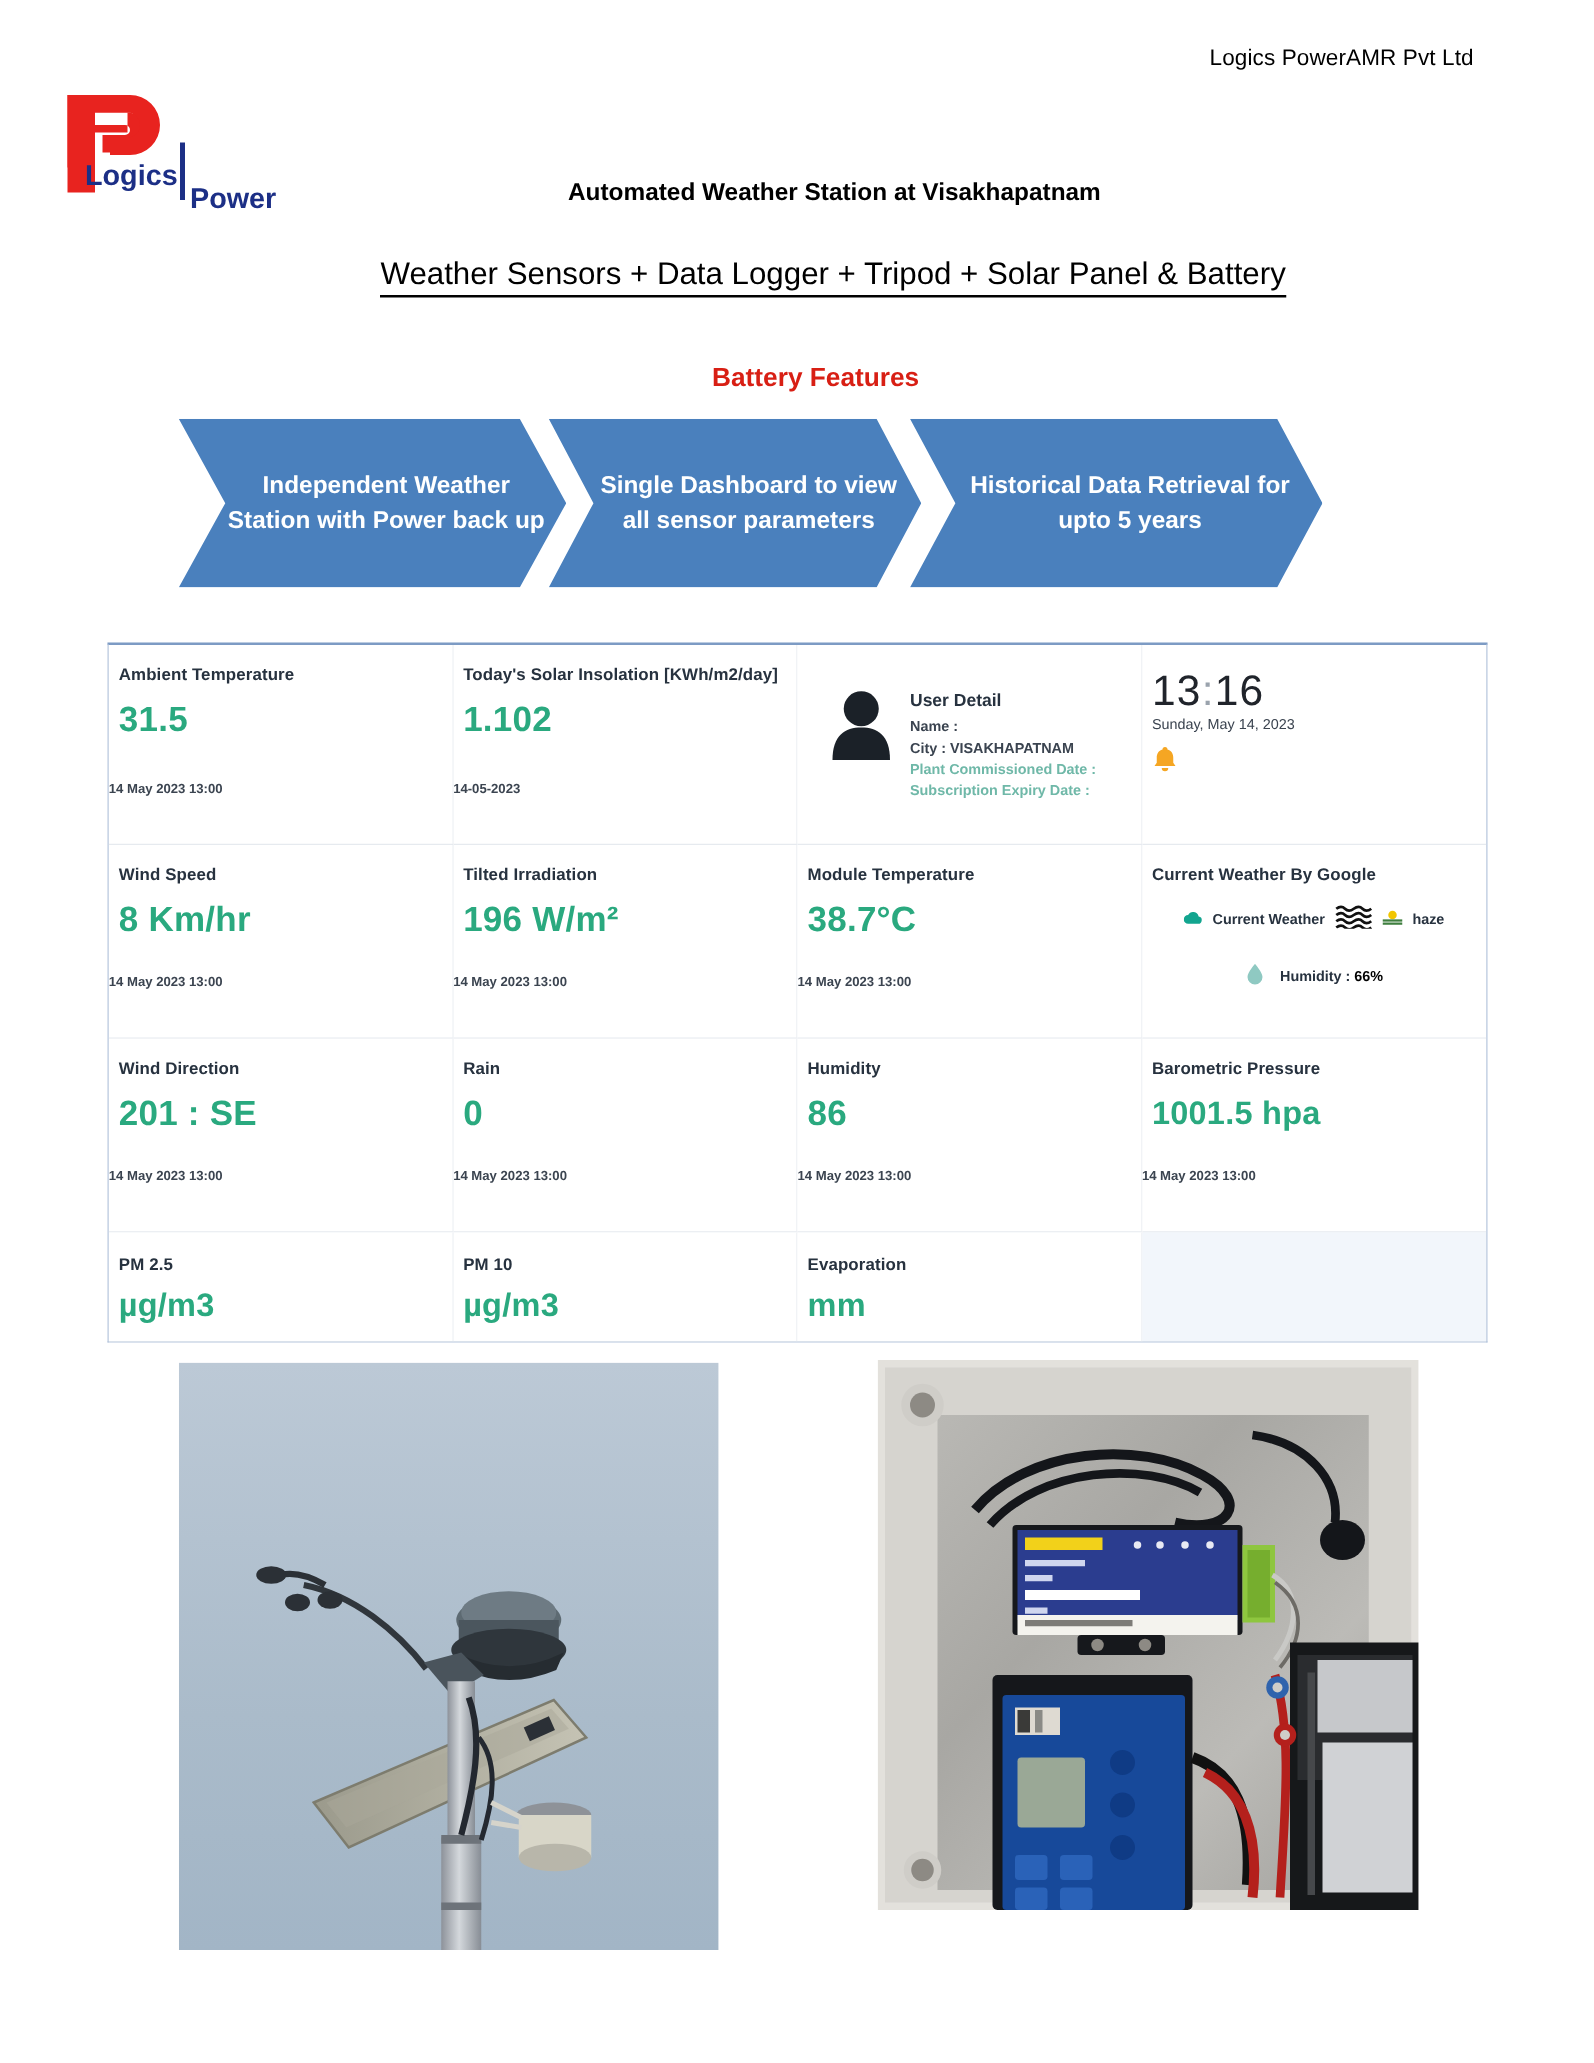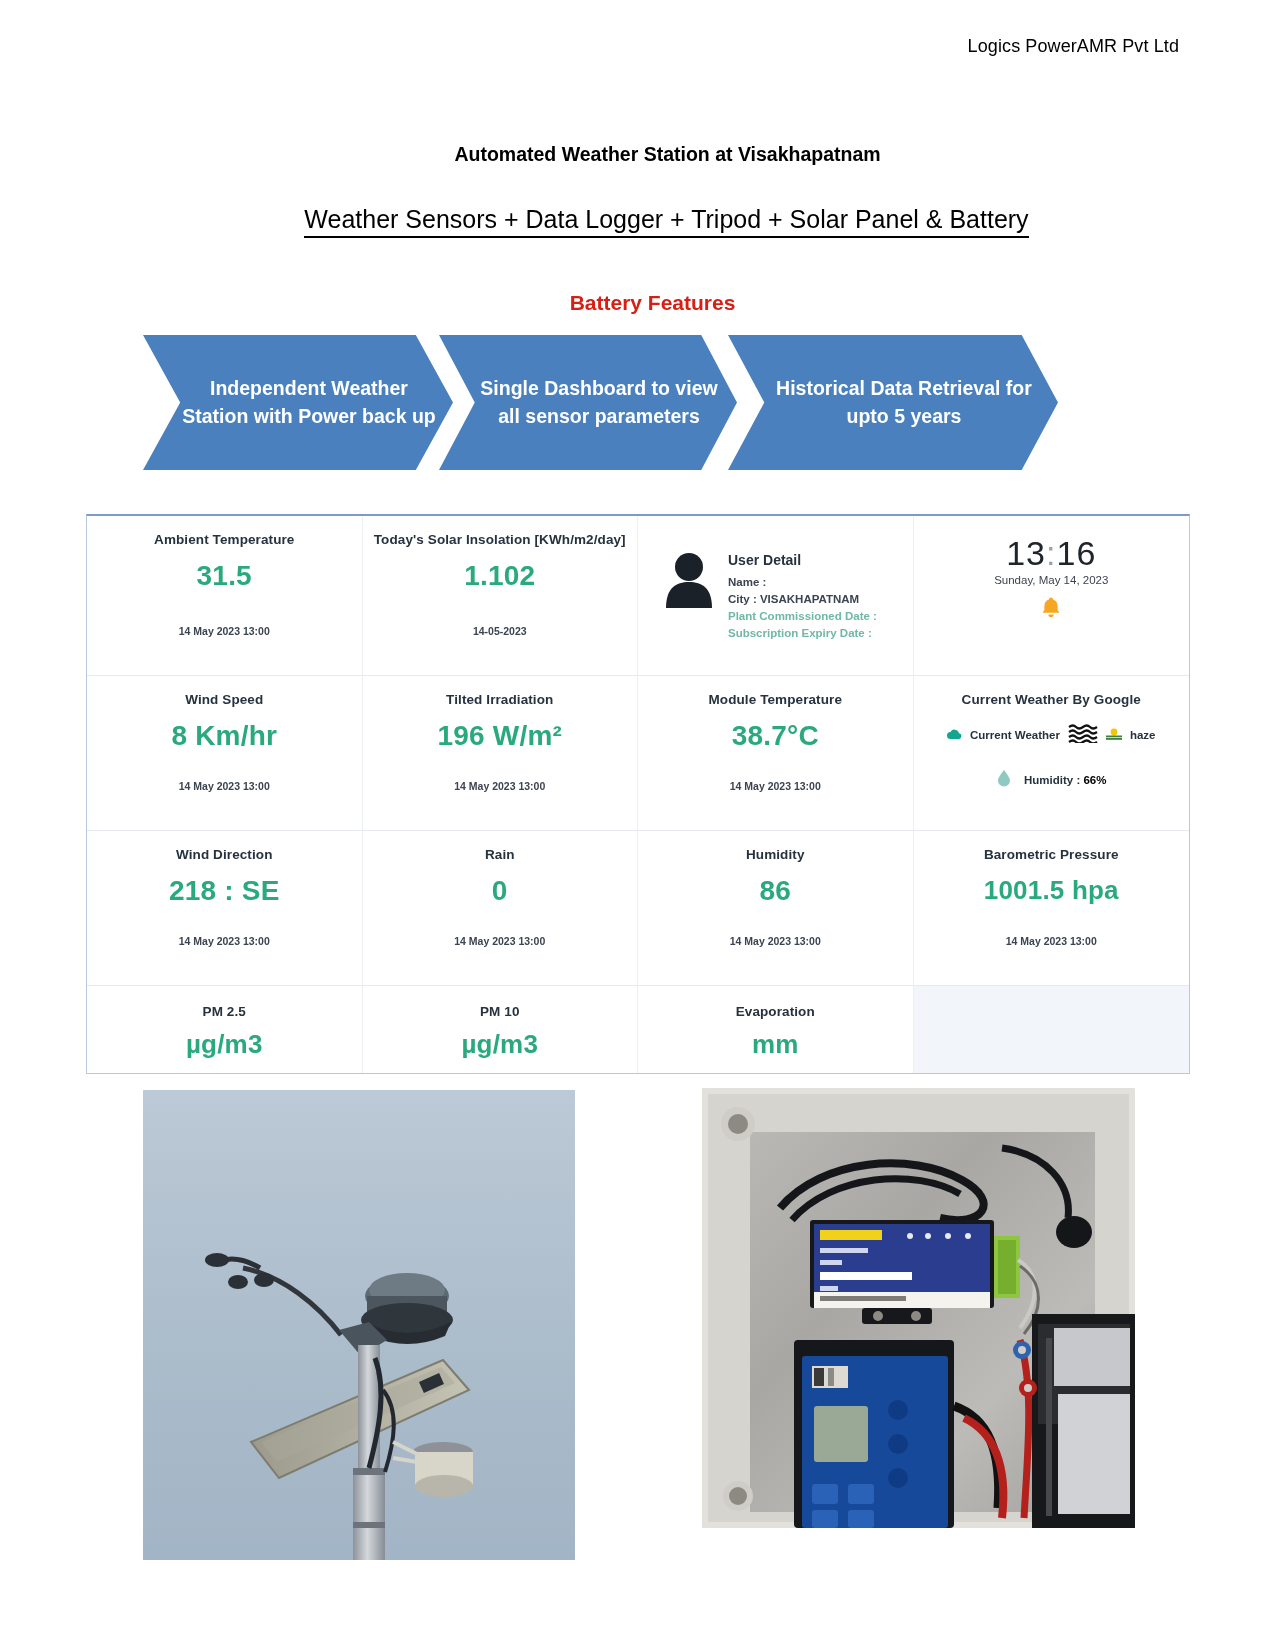--- a/index.html
+++ b/index.html
@@ -75,21 +75,20 @@
     overflow: hidden;
   }
   .dash-row { display: flex; width: 100%; }
   .dash-cell {
     position: relative;
     width: 25%;
     background: #ffffff;
     border-right: 1px solid #eceff3;
     border-bottom: 1px solid #e6eaef;
     padding: 16px 8px 10px;
-    text-align: center;
   }
   .dash-cell:last-child { border-right: none; }
   .r1 .dash-cell { height: 160px; }
   .r2 .dash-cell, .r3 .dash-cell { height: 155px; }
   .r4 .dash-cell { height: 88px; padding-top: 18px; }
   .cell-empty { background: #f2f6fb; }
 
   .c-label {
     font-size: 13.5px; font-weight: bold; color: #27323f;
     letter-spacing: .1px;
@@ -134,20 +133,33 @@
   .photo-left { left: 143px; top: 1090px; width: 432px; height: 470px; }
   .photo-right { left: 702px; top: 1088px; width: 433px; height: 440px; }
 </style>
 </head>
 <body>
 
 <div class="page">
 
   <div class="company-name">Logics PowerAMR Pvt Ltd</div>
 
+  <div class="logo">
+    <svg width="200" height="110" viewBox="0 0 200 110" xmlns="http://www.w3.org/2000/svg">
+
+      <path d="M10 14 h22 v30 h26 v-16 a16 16 0 0 1 0 32 h-20 v-14 h18 a4 4 0 0 0 0-8 h-24 v34 h-22 z" fill="#e8231f"></path>
+      <rect x="10" y="14" width="22" height="78" fill="#e8231f"></rect>
+      <rect x="32" y="14" width="28" height="14" fill="#e8231f"></rect>
+      <path d="M60 14 a24 24 0 0 1 0 48 h-16 v-14 h14 a10 10 0 0 0 0-20 h-26 v-14 z" fill="#e8231f"></path>
+
+      <text x="24" y="86" font-family="Liberation Sans, sans-serif" font-size="23" font-weight="bold" fill="#1c2f86">Logics</text>
+      <rect x="100" y="52" width="4" height="46" fill="#1c2f86"></rect>
+      <text x="108" y="104" font-family="Liberation Sans, sans-serif" font-size="23" font-weight="bold" fill="#1c2f86">Power</text>
+    </svg>
+  </div>
 
   <div class="doc-title">Automated Weather Station at Visakhapatnam</div>
   <div class="doc-subtitle">
     <span>Weather Sensors + Data Logger + Tripod + Solar Panel &amp; Battery</span>
   </div>
 
   <div class="features-title">Battery Features</div>
 
   <div class="chevrons">
     <div class="chev chev-2">
@@ -261,21 +273,21 @@
           </span>
           <span class="gw-text"><span>Humidity : </span><b>66%</b></span>
         </div>
       </div>
     </div>
 
     <div class="dash-row r3">
 
       <div class="dash-cell">
         <div class="c-label">Wind Direction</div>
-        <div class="c-value">218 : SE</div>
+        <div class="c-value">201 : SE</div>
         <div class="c-stamp">14 May 2023 13:00</div>
       </div>
 
       <div class="dash-cell">
         <div class="c-label">Rain</div>
         <div class="c-value">0</div>
         <div class="c-stamp">14 May 2023 13:00</div>
       </div>
 
       <div class="dash-cell">

